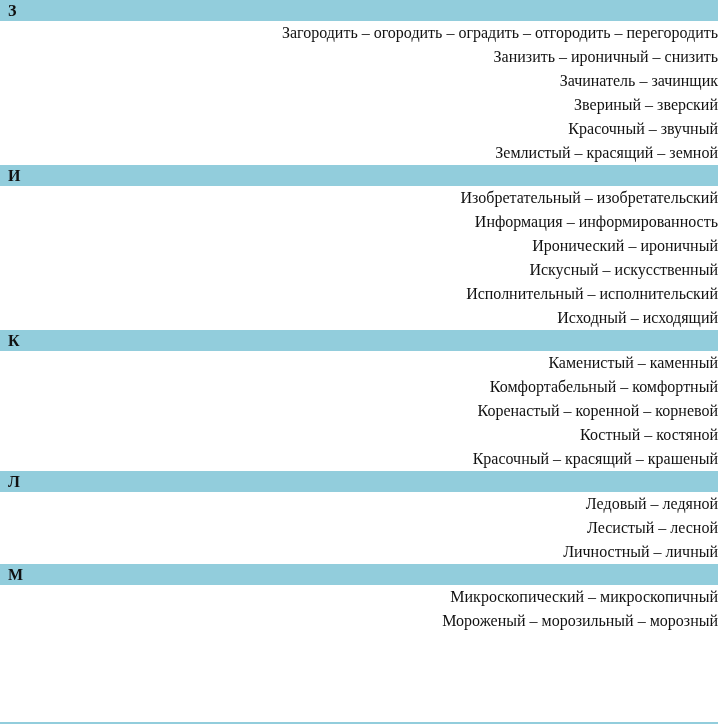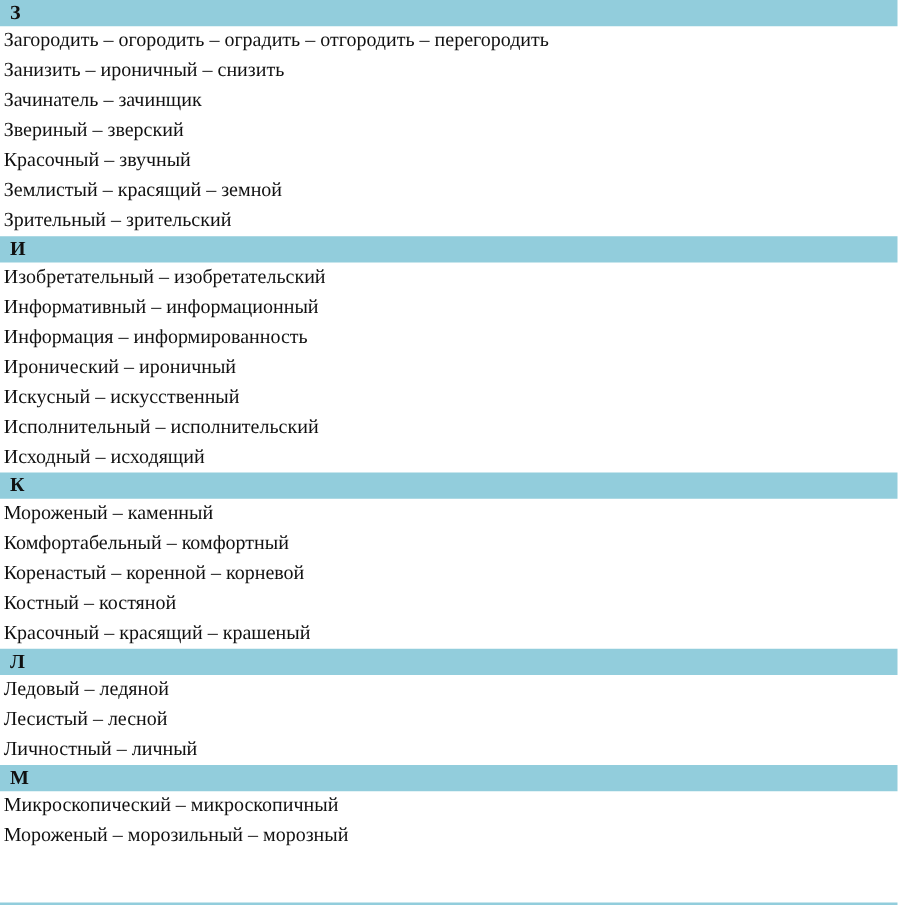--- a/index.html
+++ b/index.html
@@ -16,51 +16,50 @@
     padding-left: 8px;
     font-weight: bold;
     font-size: 16px;
   }
   .row {
     height: 24px;
     line-height: 24px;
     padding-left: 3px;
     font-size: 16px;
     white-space: nowrap;
+    text-align: right;
   }
   .bottom-line {
     position: absolute; left: 0; top: 722px; width: 718px; height: 2px;
     background: #92cddc;
   }
 </style>
 </head>
 <body>
 
 <div class="table">
 
   <div class="hdr">З</div>
   <div class="row">Загородить – огородить – оградить – отгородить – перегородить</div>
   <div class="row">Занизить – ироничный – снизить</div>
   <div class="row">Зачинатель – зачинщик</div>
   <div class="row">Звериный – зверский</div>
   <div class="row">Красочный – звучный</div>
   <div class="row">Землистый – красящий – земной</div>
-  <div class="row">Зрительный – зрительский</div>
 
   <div class="hdr">И</div>
   <div class="row">Изобретательный – изобретательский</div>
-  <div class="row">Информативный – информационный</div>
   <div class="row">Информация – информированность</div>
   <div class="row">Иронический – ироничный</div>
   <div class="row">Искусный – искусственный</div>
   <div class="row">Исполнительный – исполнительский</div>
   <div class="row">Исходный – исходящий</div>
 
   <div class="hdr">К</div>
-  <div class="row">Мороженый – каменный</div>
+  <div class="row">Каменистый – каменный</div>
   <div class="row">Комфортабельный – комфортный</div>
   <div class="row">Коренастый – коренной – корневой</div>
   <div class="row">Костный – костяной</div>
   <div class="row">Красочный – красящий – крашеный</div>
 
   <div class="hdr">Л</div>
   <div class="row">Ледовый – ледяной</div>
   <div class="row">Лесистый – лесной</div>
   <div class="row">Личностный – личный</div>
 

